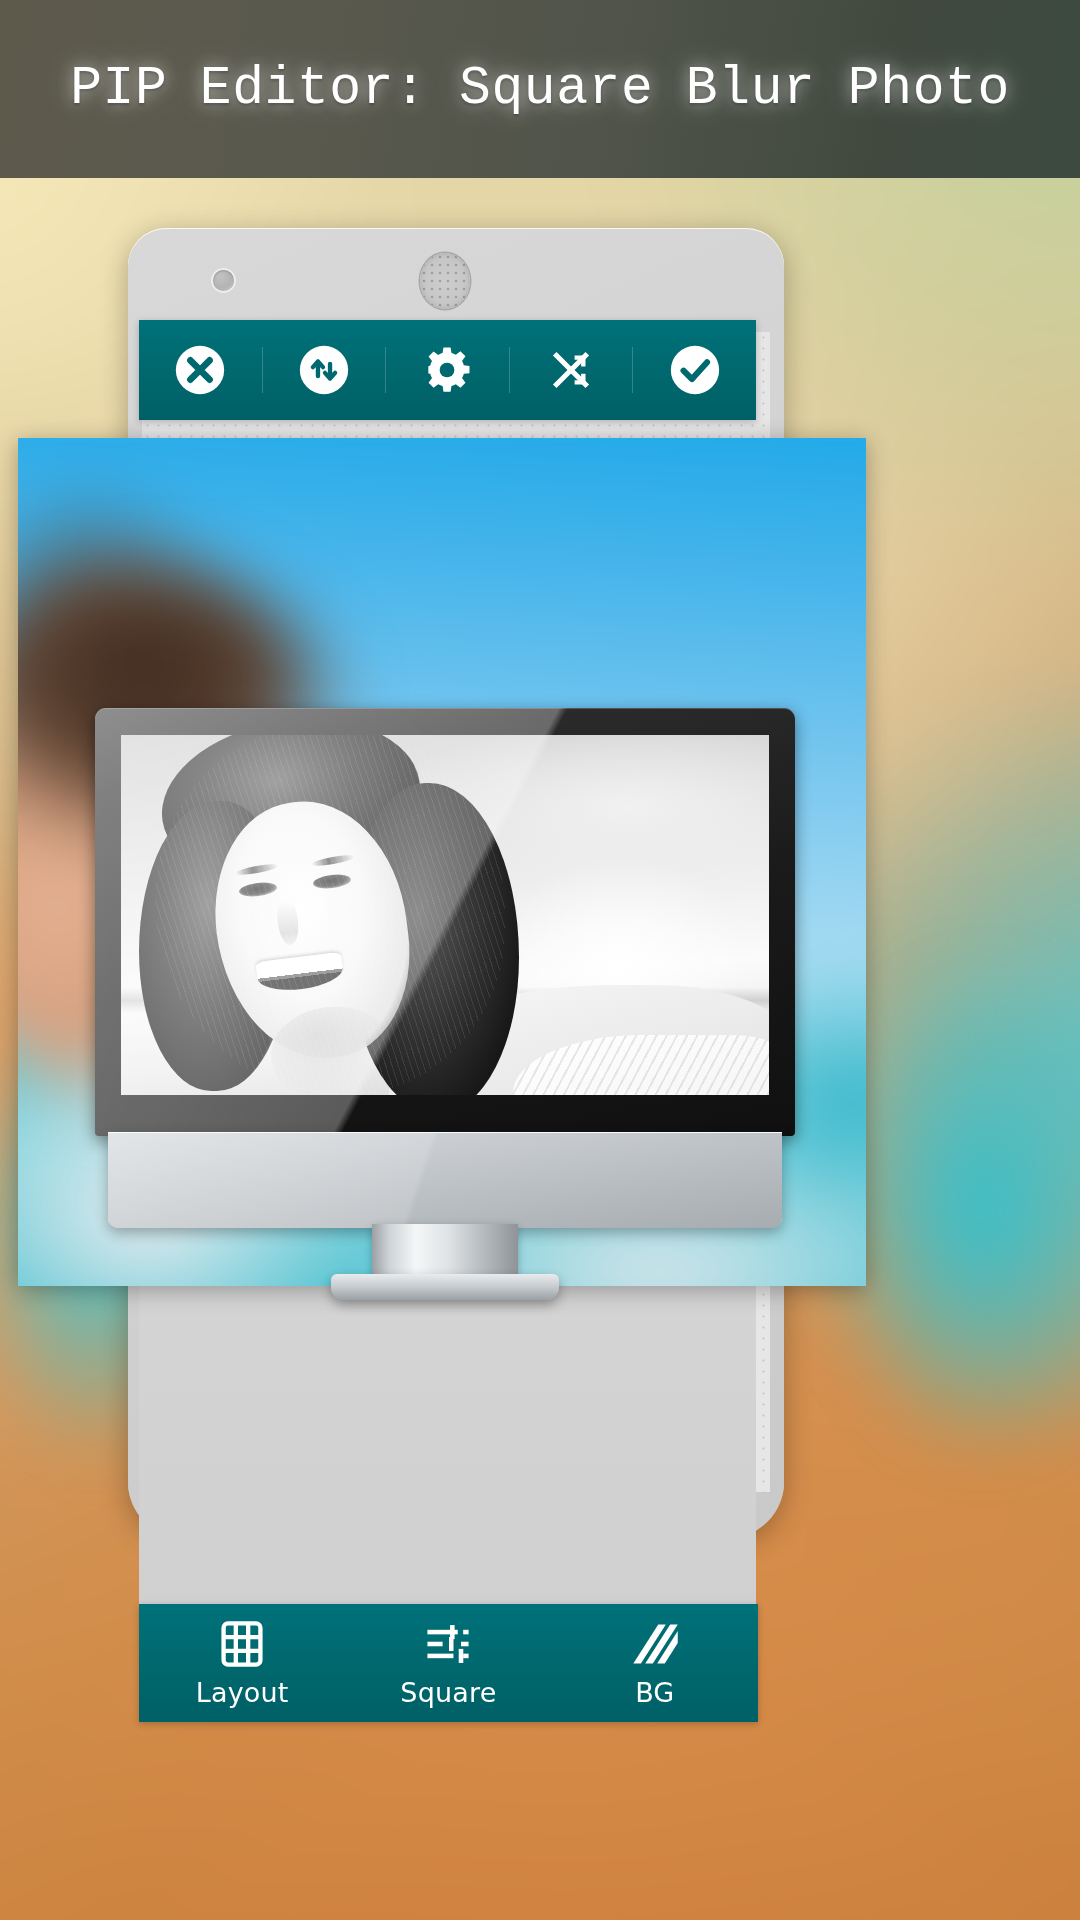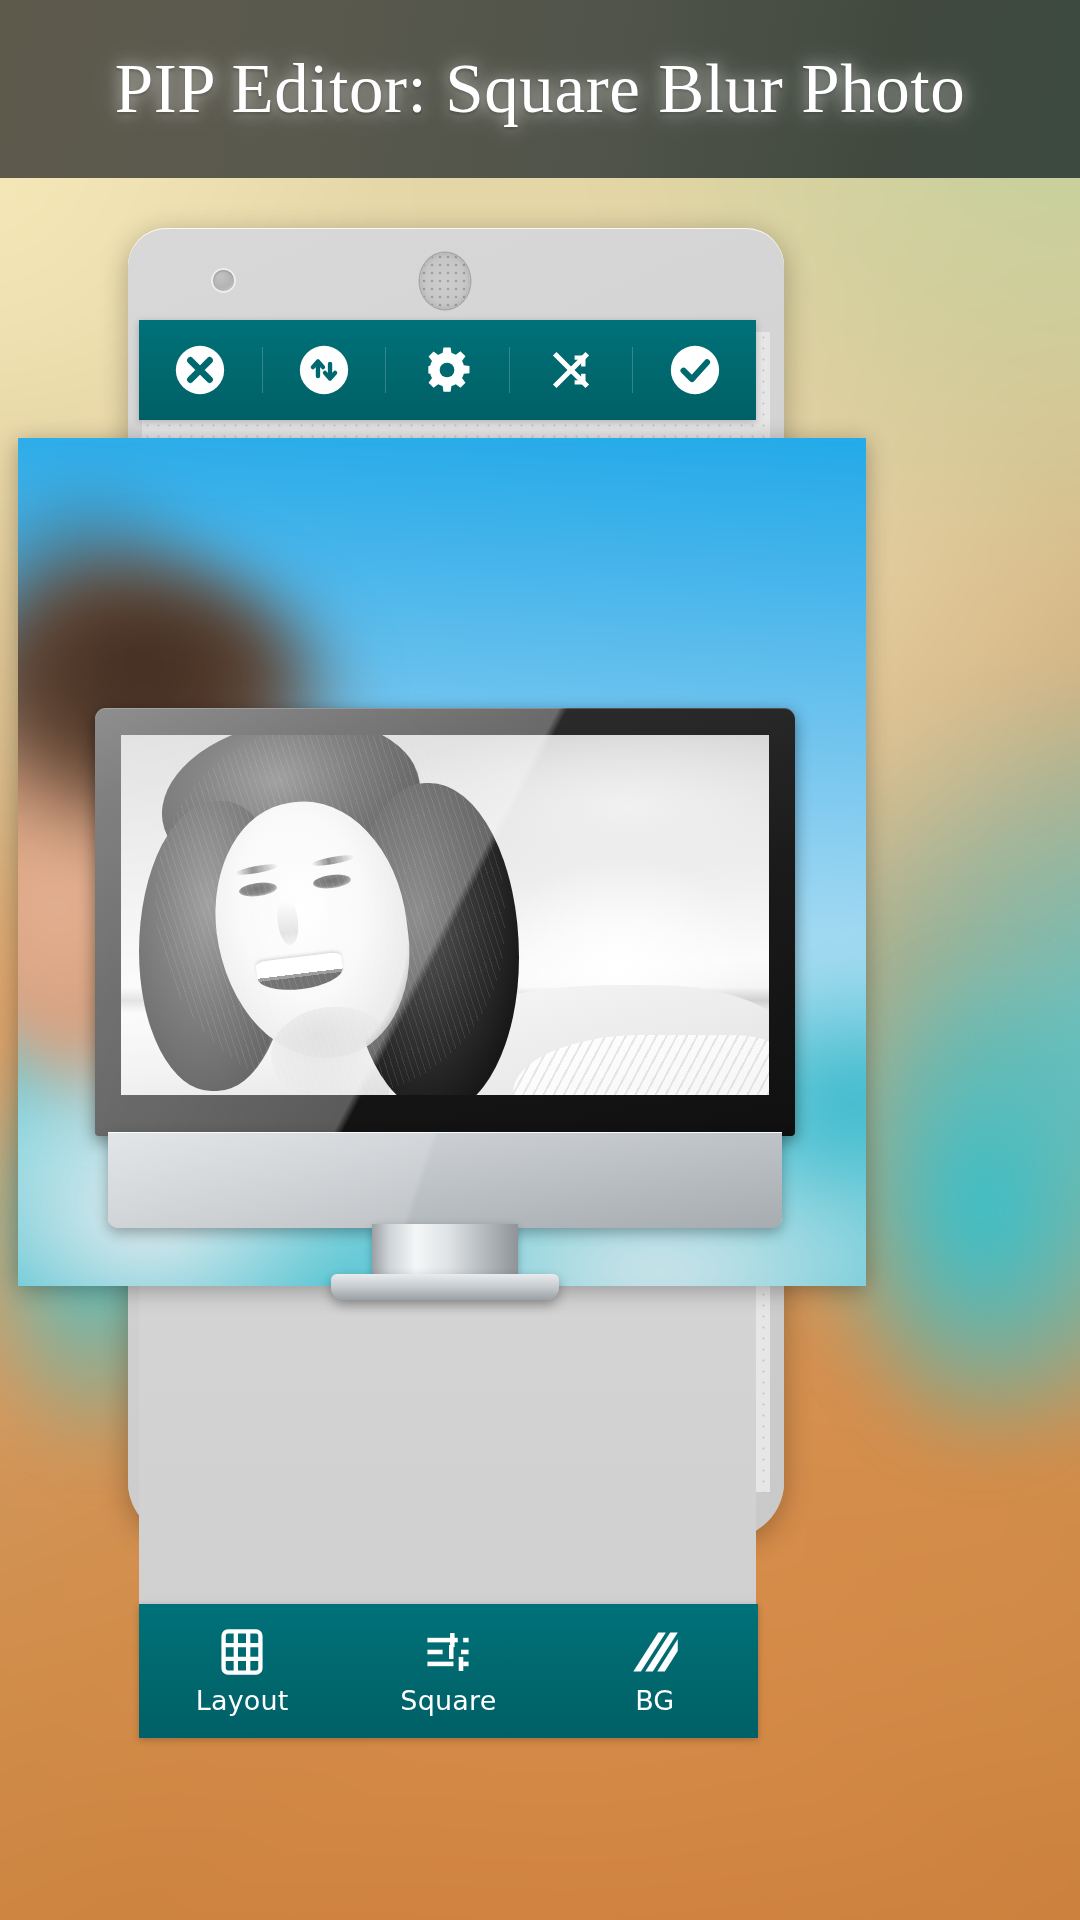--- a/index.html
+++ b/index.html
@@ -36,22 +36,22 @@
     filter:blur(30px);
   }
 
   
   #header {
     position:absolute; left:0; top:0; width:1080px; height:178px; z-index:40;
     background:linear-gradient(100deg,#5d5a4c 0%, #5a594e 28%, #4f5349 58%, #41493f 82%, #3c4a40 100%);
     display:flex; align-items:center; justify-content:center;
   }
   #header-title {
-    color:#ffffff; font-size:69px; font-weight:300; letter-spacing:0.6px;
-    font-family:Liberation Serif, serif;
+    color:#ffffff; font-size:53px; font-weight:300; letter-spacing:0.6px;
+    font-family:Liberation Mono, monospace;
     text-shadow:0 0 16px rgba(255,255,255,.55), 0 0 34px rgba(255,255,255,.3), 0 2px 3px rgba(0,0,0,.35);
     white-space:nowrap;
   }
 
   
   #phone {
     position:absolute; left:128px; top:228px; width:656px; height:1310px; z-index:10;
     background:linear-gradient(155deg,#d8d8d8 0%, #d2d2d2 40%, #cfcfcf 70%, #c9c9c9 100%);
     border-radius:38px 38px 56px 56px;
     box-shadow:0 6px 28px rgba(0,0,0,.28), inset 0 1px 0 rgba(255,255,255,.85);
@@ -86,21 +86,21 @@
     display:flex; align-items:center;
   }
   .tb-item {
     flex:1; display:flex; align-items:center; justify-content:center;
     height:100%; position:relative;
   }
   .tb-sep { width:1px; height:46px; background:rgba(255,255,255,.2); flex:0 0 1px; }
   .tb-icon { width:58px; height:58px; display:block; }
 
   #bottom-toolbar {
-    left:139px; top:1604px; width:619px; height:134px;
+    left:139px; top:1604px; width:619px; height:118px;
     display:flex; align-items:flex-start; z-index:30;
   }
   .bt-item {
     flex:1; display:flex; flex-direction:column; align-items:center; justify-content:center;
     gap:7px; height:100%;
   }
   .bt-icon { width:52px; height:52px; display:block; }
   .bt-label {
     color:#ffffff; font-size:27px; font-weight:400; letter-spacing:.2px;
     font-family:"DejaVu Sans", sans-serif; white-space:nowrap;

